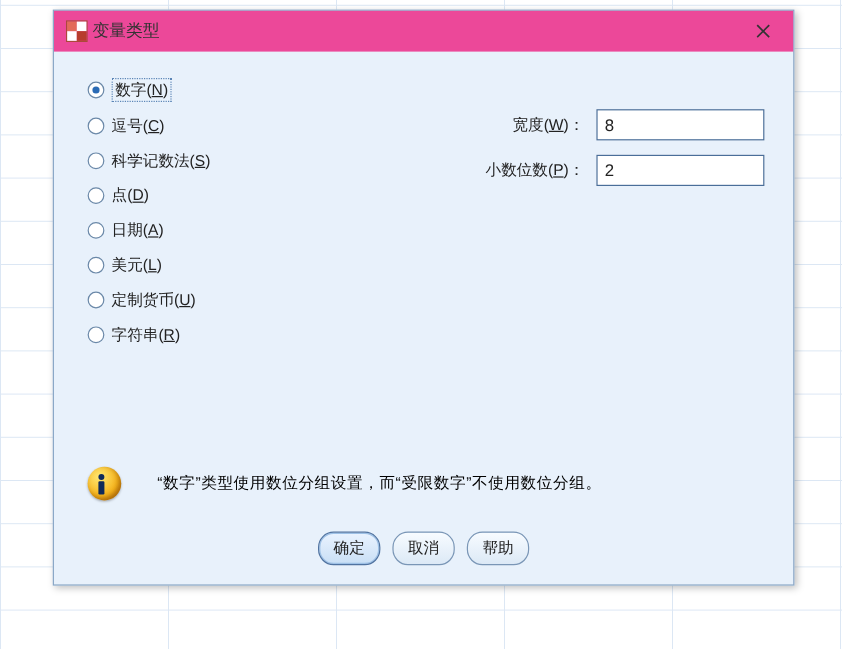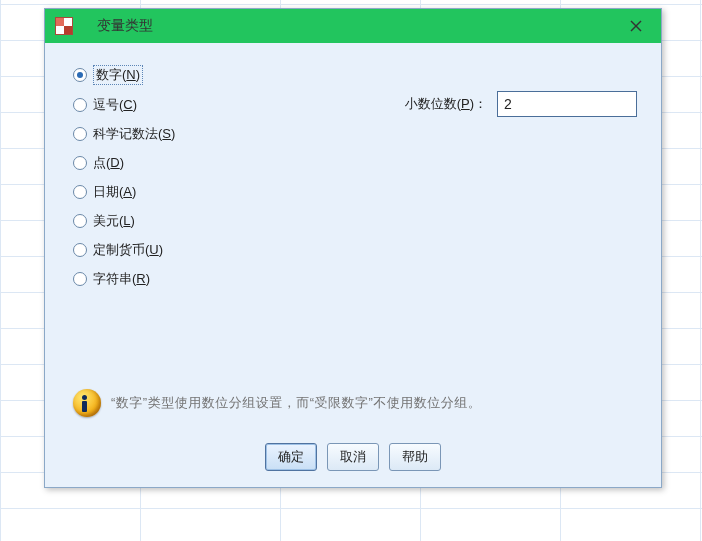--- a/index.html
+++ b/index.html
@@ -20,24 +20,24 @@
     position: absolute;
     left: 44px; top: 8px;
     width: 618px; height: 480px;
     background: #e8f1fb;
     border: 1px solid #8ba8c7;
     box-shadow: 2px 2px 6px rgba(0,0,0,0.25);
     display: flex; flex-direction: column;
   }
   .titlebar {
     height: 34px;
-    background: #22c55e;
+    background: #ec4899;
     display: flex; align-items: center;
     padding: 0 10px;
-    gap: 24px;
+    gap: 4px;
     justify-content: space-between;
   }
   .app-icon {
     width: 18px; height: 18px;
     display: flex; flex-wrap: wrap;
     border: 1px solid #aa4a3a;
   }
   .app-icon span { width: 8px; height: 8px; }
   .app-icon span:nth-child(1){background:#e26b5a;}
   .app-icon span:nth-child(2){background:#fff;}
@@ -101,32 +101,32 @@
   }
   .info-icon .dot{
     width:5px;height:5px;border-radius:50%;background:#102a5a;
     position:relative; top:-6px;
   }
   .info-icon .bar{
     width:5px;height:11px;background:#102a5a; border-radius:1px;
     position:relative; top:3px; left:-5px;
   }
   .info-icon-inner{display:flex;align-items:center;}
-  .info-text { color:#737373; letter-spacing:0.5px; }
+  .info-text { color:#000000; letter-spacing:0.5px;margin-left:20px; }
 
   .button-row {
     position:absolute; left:0; right:0; bottom:16px;
     display:flex; justify-content:center; gap:10px;
   }
   .btn {
     min-width:52px; height:28px;
     padding:0 10px;
     border:1px solid #7a96b6;
     background: linear-gradient(#f7fbff,#dce9f6);
-    border-radius:3px;
+    border-radius:13px;
     color:#222; font-size:13px;
     display:flex; align-items:center; justify-content:center;
     cursor:pointer;
   }
   .btn.primary { border-color:#5073a0; background:linear-gradient(#eaf3ff,#c9dff5); box-shadow:0 0 0 1px #9ec1e6 inset; }
 
 </style>
 </head>
 <body>
 
@@ -191,20 +191,24 @@
       <div class="radio-row">
         <span class="radio"></span>
         <span class="radio-label"><span>字符串(</span><u>R</u><span>)</span></span>
       </div>
 
 
     </div>
 
     <div class="fields">
       <div class="field-row">
+        <span class="field-label"><span>宽度(</span><u>W</u><span>)：</span></span>
+        <input class="field-input" value="8" style="">
+      </div>
+      <div class="field-row">
         <span class="field-label"><span>小数位数(</span><u>P</u><span>)：</span></span>
         <input class="field-input" value="2" style="">
       </div>
     </div>
 
     <div class="info-row">
       <div class="info-icon">
         <div class="info-icon-inner">
             <span class="dot"></span>
             <span class="bar"></span>

